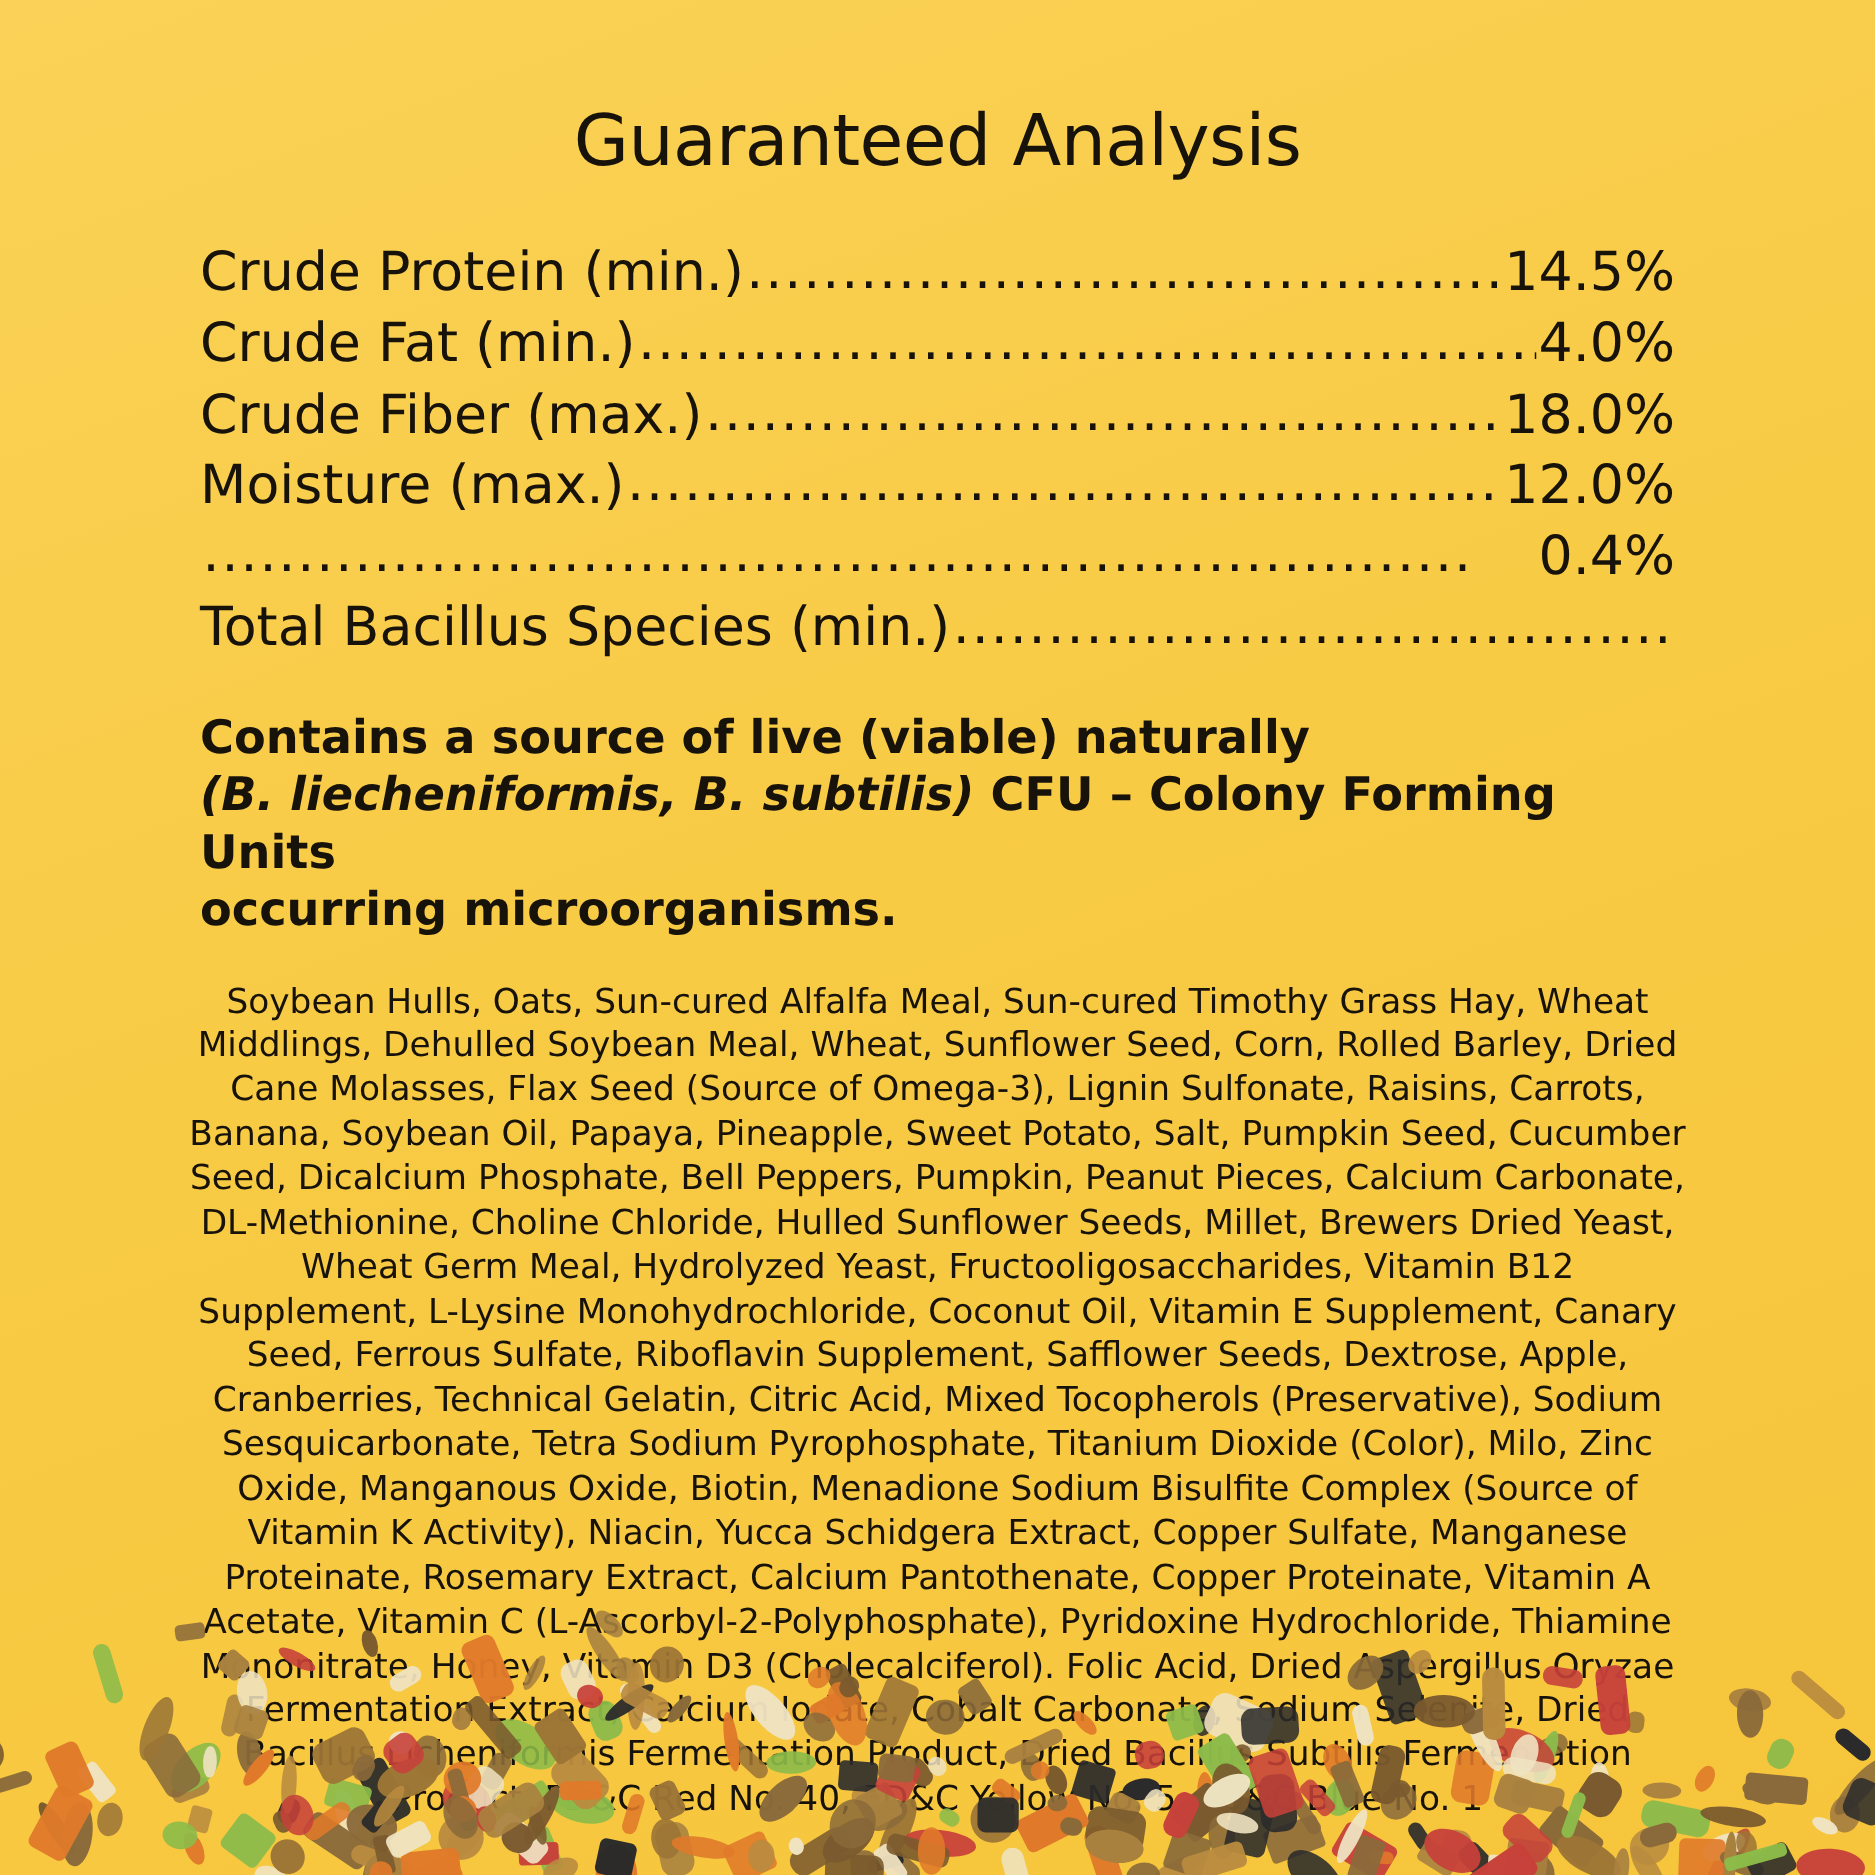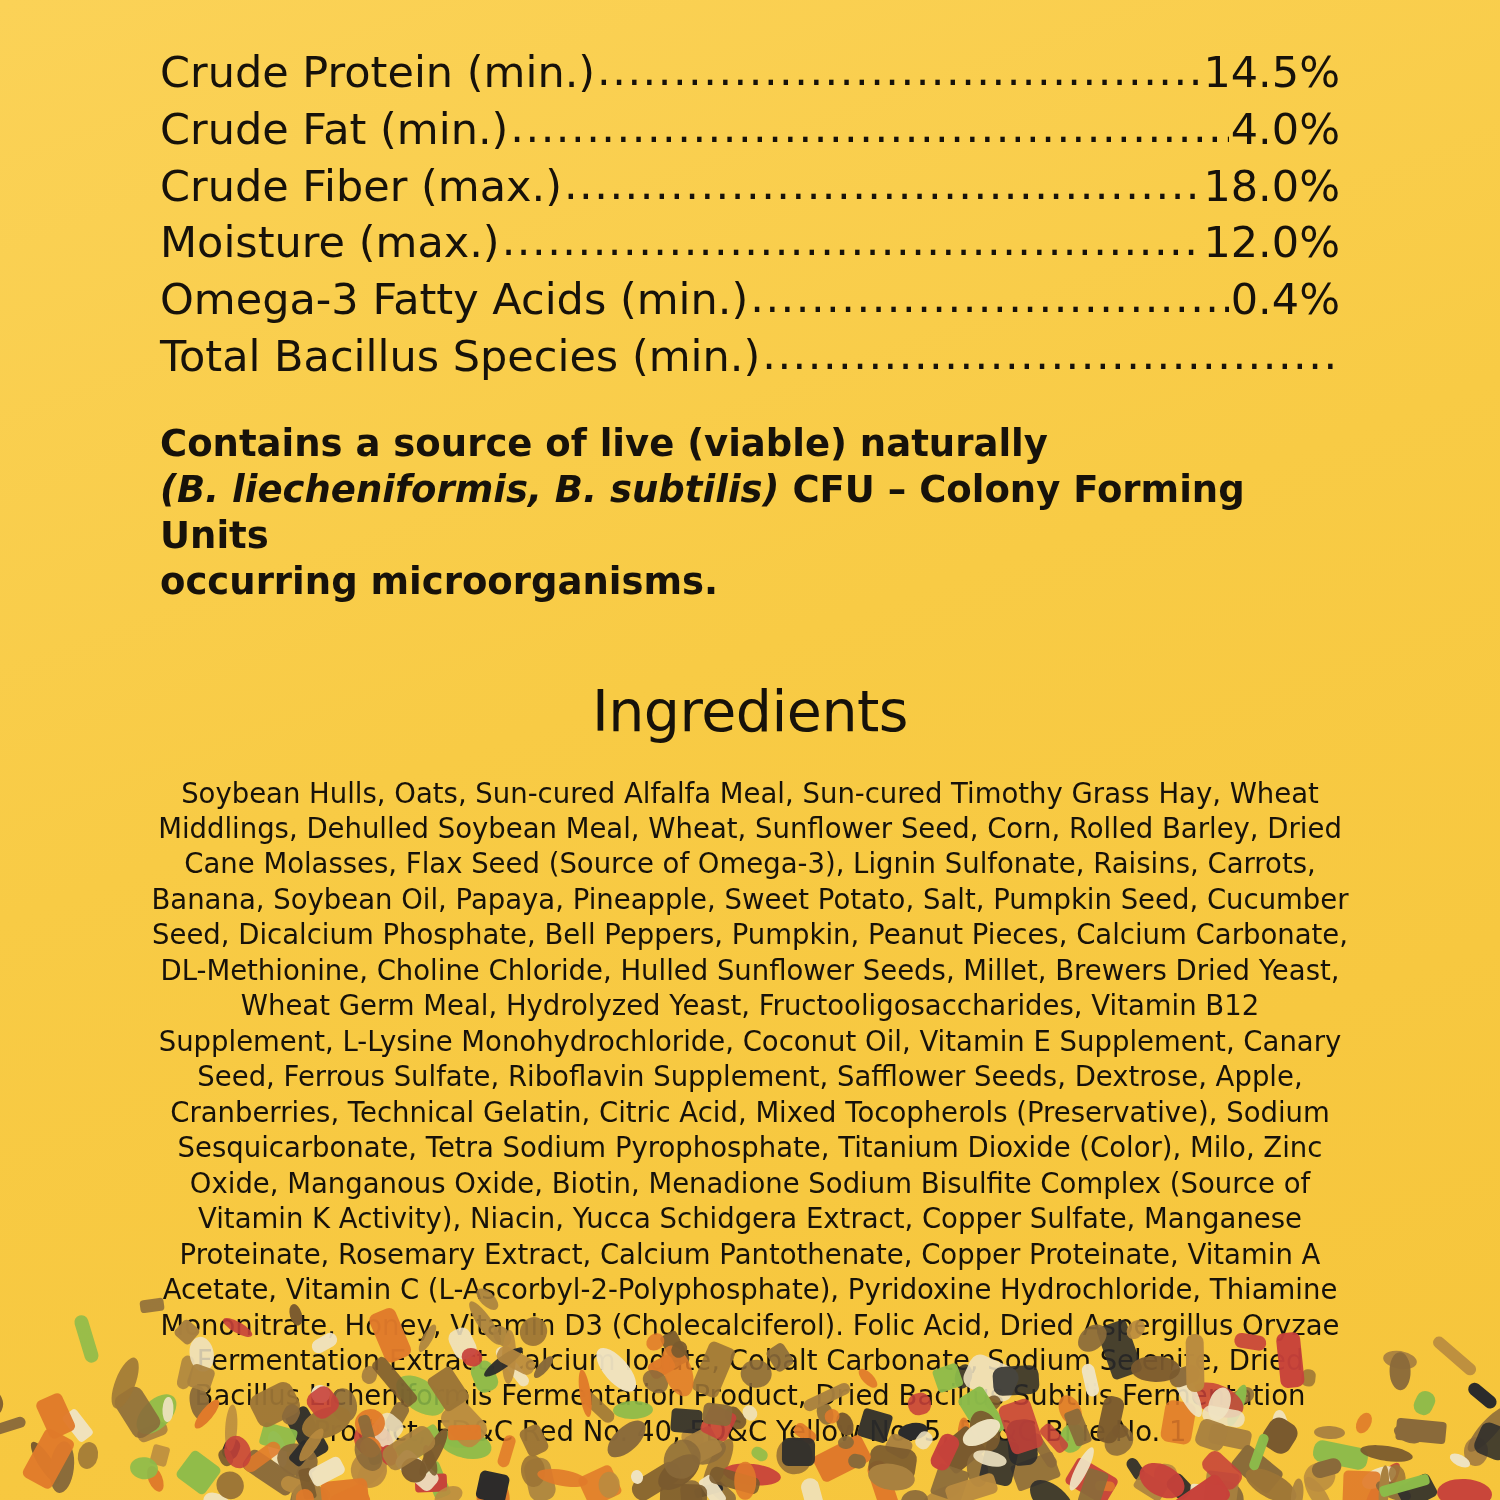--- a/index.html
+++ b/index.html
@@ -93,20 +93,21 @@
   .bit {
     position: absolute;
     border-radius: 4px;
   }
 </style>
 </head>
 <body>
 
 <div class="page">
 
+  <h1 class="section-title" id="ga-title">Guaranteed Analysis</h1>
 
   <div class="ga-list">
 
     <div class="ga-row">
       <span class="ga-label">Crude Protein (min.)</span>
       <span class="ga-dots">...................................................................</span>
       <span class="ga-value">14.5%</span>
     </div>
 
     <div class="ga-row">
@@ -121,39 +122,37 @@
       <span class="ga-value">18.0%</span>
     </div>
 
     <div class="ga-row">
       <span class="ga-label">Moisture (max.)</span>
       <span class="ga-dots">...................................................................</span>
       <span class="ga-value">12.0%</span>
     </div>
 
     <div class="ga-row">
-      <span class="ga-label">Omega-3 Fatty Acids (min.)</span>
       <span class="ga-dots">...................................................................</span>
       <span class="ga-value">0.4%</span>
     </div>
 
     <div class="ga-row">
       <span class="ga-label">Total Bacillus Species (min.)</span>
       <span class="ga-dots">...................................................................</span>
     </div>
 
   </div>
 
   <div class="ga-note">
     <div>Contains a source of live (viable) naturally</div>
     <div><em>(B. liecheniformis, B. subtilis)</em><span> CFU – Colony Forming Units</span></div>
     <div>occurring microorganisms.</div>
   </div>
 
-  <h1 class="section-title" id="ing-title">Ingredients</h1>
 
   <div class="ingredients">Soybean Hulls, Oats, Sun-cured Alfalfa Meal, Sun-cured Timothy Grass Hay, Wheat Middlings, Dehulled Soybean Meal, Wheat, Sunflower Seed, Corn, Rolled Barley, Dried Cane Molasses, Flax Seed (Source of Omega-3), Lignin Sulfonate, Raisins, Carrots, Banana, Soybean Oil, Papaya, Pineapple, Sweet Potato, Salt, Pumpkin Seed, Cucumber Seed, Dicalcium Phosphate, Bell Peppers, Pumpkin, Peanut Pieces, Calcium Carbonate, DL-Methionine, Choline Chloride, Hulled Sunflower Seeds, Millet, Brewers Dried Yeast, Wheat Germ Meal, Hydrolyzed Yeast, Fructooligosaccharides, Vitamin B12 Supplement, L-Lysine Monohydrochloride, Coconut Oil, Vitamin E Supplement, Canary Seed, Ferrous Sulfate, Riboflavin Supplement, Safflower Seeds, Dextrose, Apple, Cranberries, Technical Gelatin, Citric Acid, Mixed Tocopherols (Preservative), Sodium Sesquicarbonate, Tetra Sodium Pyrophosphate, Titanium Dioxide (Color), Milo, Zinc Oxide, Manganous Oxide, Biotin, Menadione Sodium Bisulfite Complex (Source of Vitamin K Activity), Niacin, Yucca Schidgera Extract, Copper Sulfate, Manganese Proteinate, Rosemary Extract, Calcium Pantothenate, Copper Proteinate, Vitamin A Acetate, Vitamin C (L-Ascorbyl-2-Polyphosphate), Pyridoxine Hydrochloride, Thiamine Mononitrate, Honey, Vitamin D3 (Cholecalciferol). Folic Acid, Dried Aspergillus Oryzae Fermentation Extract, Calcium Iodate, Cobalt Carbonate, Sodium Selenite, Dried Bacillus Licheniformis Fermentation Product, Dried Bacillus Subtilis Fermentation Product, FD&amp;C Red No. 40, FD&amp;C Yellow No. 5, FD&amp;C Blue No. 1</div>
 
   <div class="food-band" id="food-band">
       <div class="bit" style="width: 40.2705px; height: 17.7809px; left: 793.438px; top: 208.576px; background: rgb(239, 227, 194); border-radius: 9.95915px; transform: rotate(74.7588deg); opacity: 0.86;"></div>
       <div class="bit" style="width: 57.8844px; height: 15.4505px; left: 270.032px; top: 209.202px; background: rgb(138, 106, 58); border-radius: 3.24203px; transform: rotate(-77.0412deg); opacity: 0.95;"></div>
       <div class="bit" style="width: 54.6566px; height: 31.049px; left: 1091.84px; top: 53.9901px; background: rgb(43, 43, 43); border-radius: 4.63119px; transform: rotate(70.6174deg); opacity: 0.86;"></div>
       <div class="bit" style="width: 49.3202px; height: 13.8049px; left: 20.8082px; top: 176.493px; background: rgb(122, 90, 46); border-radius: 50%; transform: rotate(57.1717deg); opacity: 0.98;"></div>
       <div class="bit" style="width: 46.6703px; height: 10.9411px; left: 488.514px; top: 80.5206px; background: rgb(239, 227, 194); border-radius: 5.39529px; transform: rotate(52.2335deg); opacity: 0.9;"></div>
       <div class="bit" style="width: 52.4757px; height: 24.5102px; left: 280.845px; top: 140.793px; background: rgb(43, 43, 43); border-radius: 5.38669px; transform: rotate(61.2479deg); opacity: 0.94;"></div>

